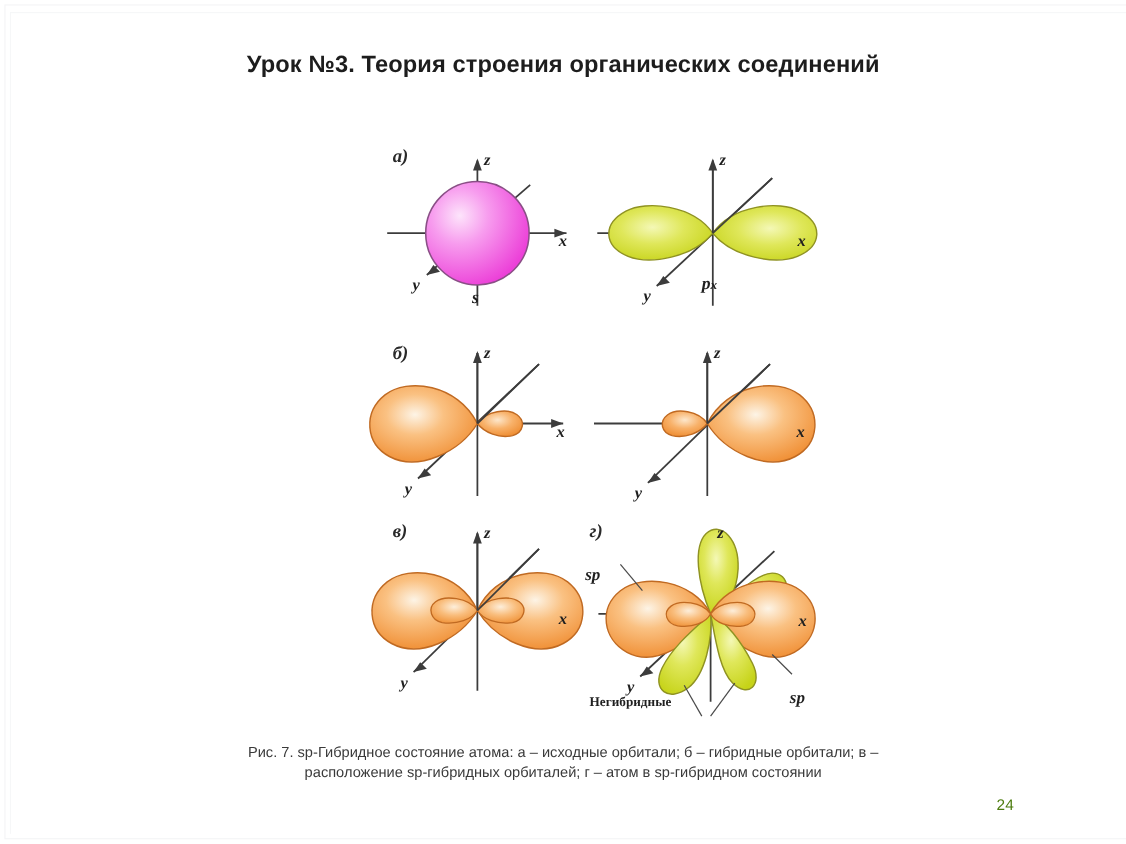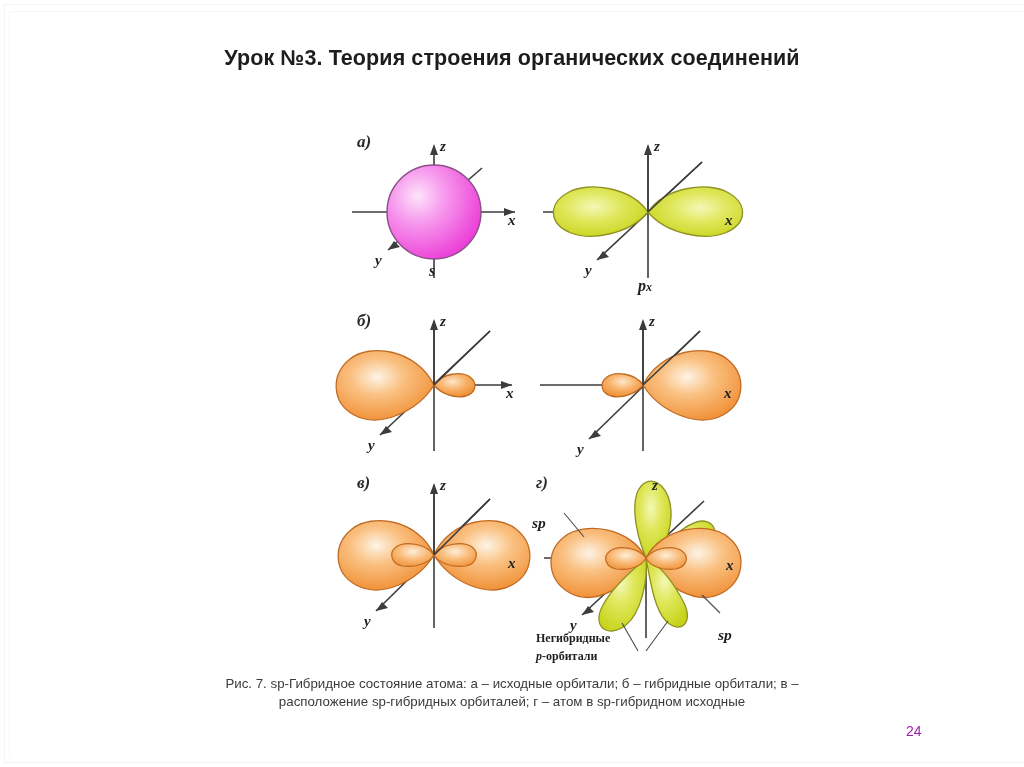--- a/index.html
+++ b/index.html
@@ -128,21 +128,21 @@
     line-height: 17.5px;
     color: #3a3a3a;
   }
 
   #page-number {
     position: absolute;
     left: 906px;
     top: 723px;
     font-family: "Liberation Sans", sans-serif;
     font-size: 14px;
-    color: #a21caf;
+    color: #4d7c0f;
   }
 
   svg { display: block; }
 </style>
 </head>
 <body>
 
 <div id="slide">
 
   <div id="page-frame"></div>
@@ -218,21 +218,21 @@
 
         <g stroke="#3c3c3c" stroke-width="1.6" fill="none" opacity="0.95">
           <line x1="113" y1="92" x2="113" y2="26"></line>
           <line x1="113" y1="92" x2="167" y2="42"></line>
         </g>
       </svg>
 
       <div class="axis-label" style="left:190px; top:92px;">x</div>
       <div class="axis-label" style="left:119px; top:18px;">z</div>
       <div class="axis-label" style="left:50px; top:142px;">y</div>
-      <div class="orb-label" style="left:103px; top:157px;font-family:Liberation Serif, serif;"><span>p</span><span style="font-size:12px;">x</span></div>
+      <div class="orb-label" style="left:103px; top:130px;font-family:Liberation Serif, serif;"><span>p</span><span style="font-size:12px;">x</span></div>
     </div>
 
     <div class="panel" style="left:0px; top:183px; width:230px; height:160px;">
 
       <div class="panel-letter" style="left:27px; top:8px;">б)</div>
 
       <svg width="230" height="160" viewBox="0 0 230 160">
         <defs>
           <radialGradient id="gradHbig1" cx="42%" cy="38%" r="70%">
             <stop offset="0%" stop-color="#fdf4e6"></stop>
@@ -424,23 +424,22 @@
       <div class="axis-label" style="left:44px; top:154px;">y</div>
 
       <div class="sp-label" style="left:6px; top:34px;">sp</div>
       <div class="sp-label" style="left:192px; top:146px;">sp</div>
     </div>
 
   </div>
 
   <div id="nonhybrid-note">
     <div>Негибридные</div>
-    <div><span class="ital">p</span><span>-орбитали</span></div>
   </div>
 
   <div id="figure-caption">
     <div>Рис. 7. sp-Гибридное состояние атома: а – исходные орбитали; б – гибридные орбитали; в –</div>
-    <div>расположение sp-гибридных орбиталей; г – атом в sp-гибридном исходные</div>
+    <div>расположение sp-гибридных орбиталей; г – атом в sp-гибридном состоянии</div>
   </div>
 
   <div id="page-number">24</div>
 
 </div>
 
 </body></html>

